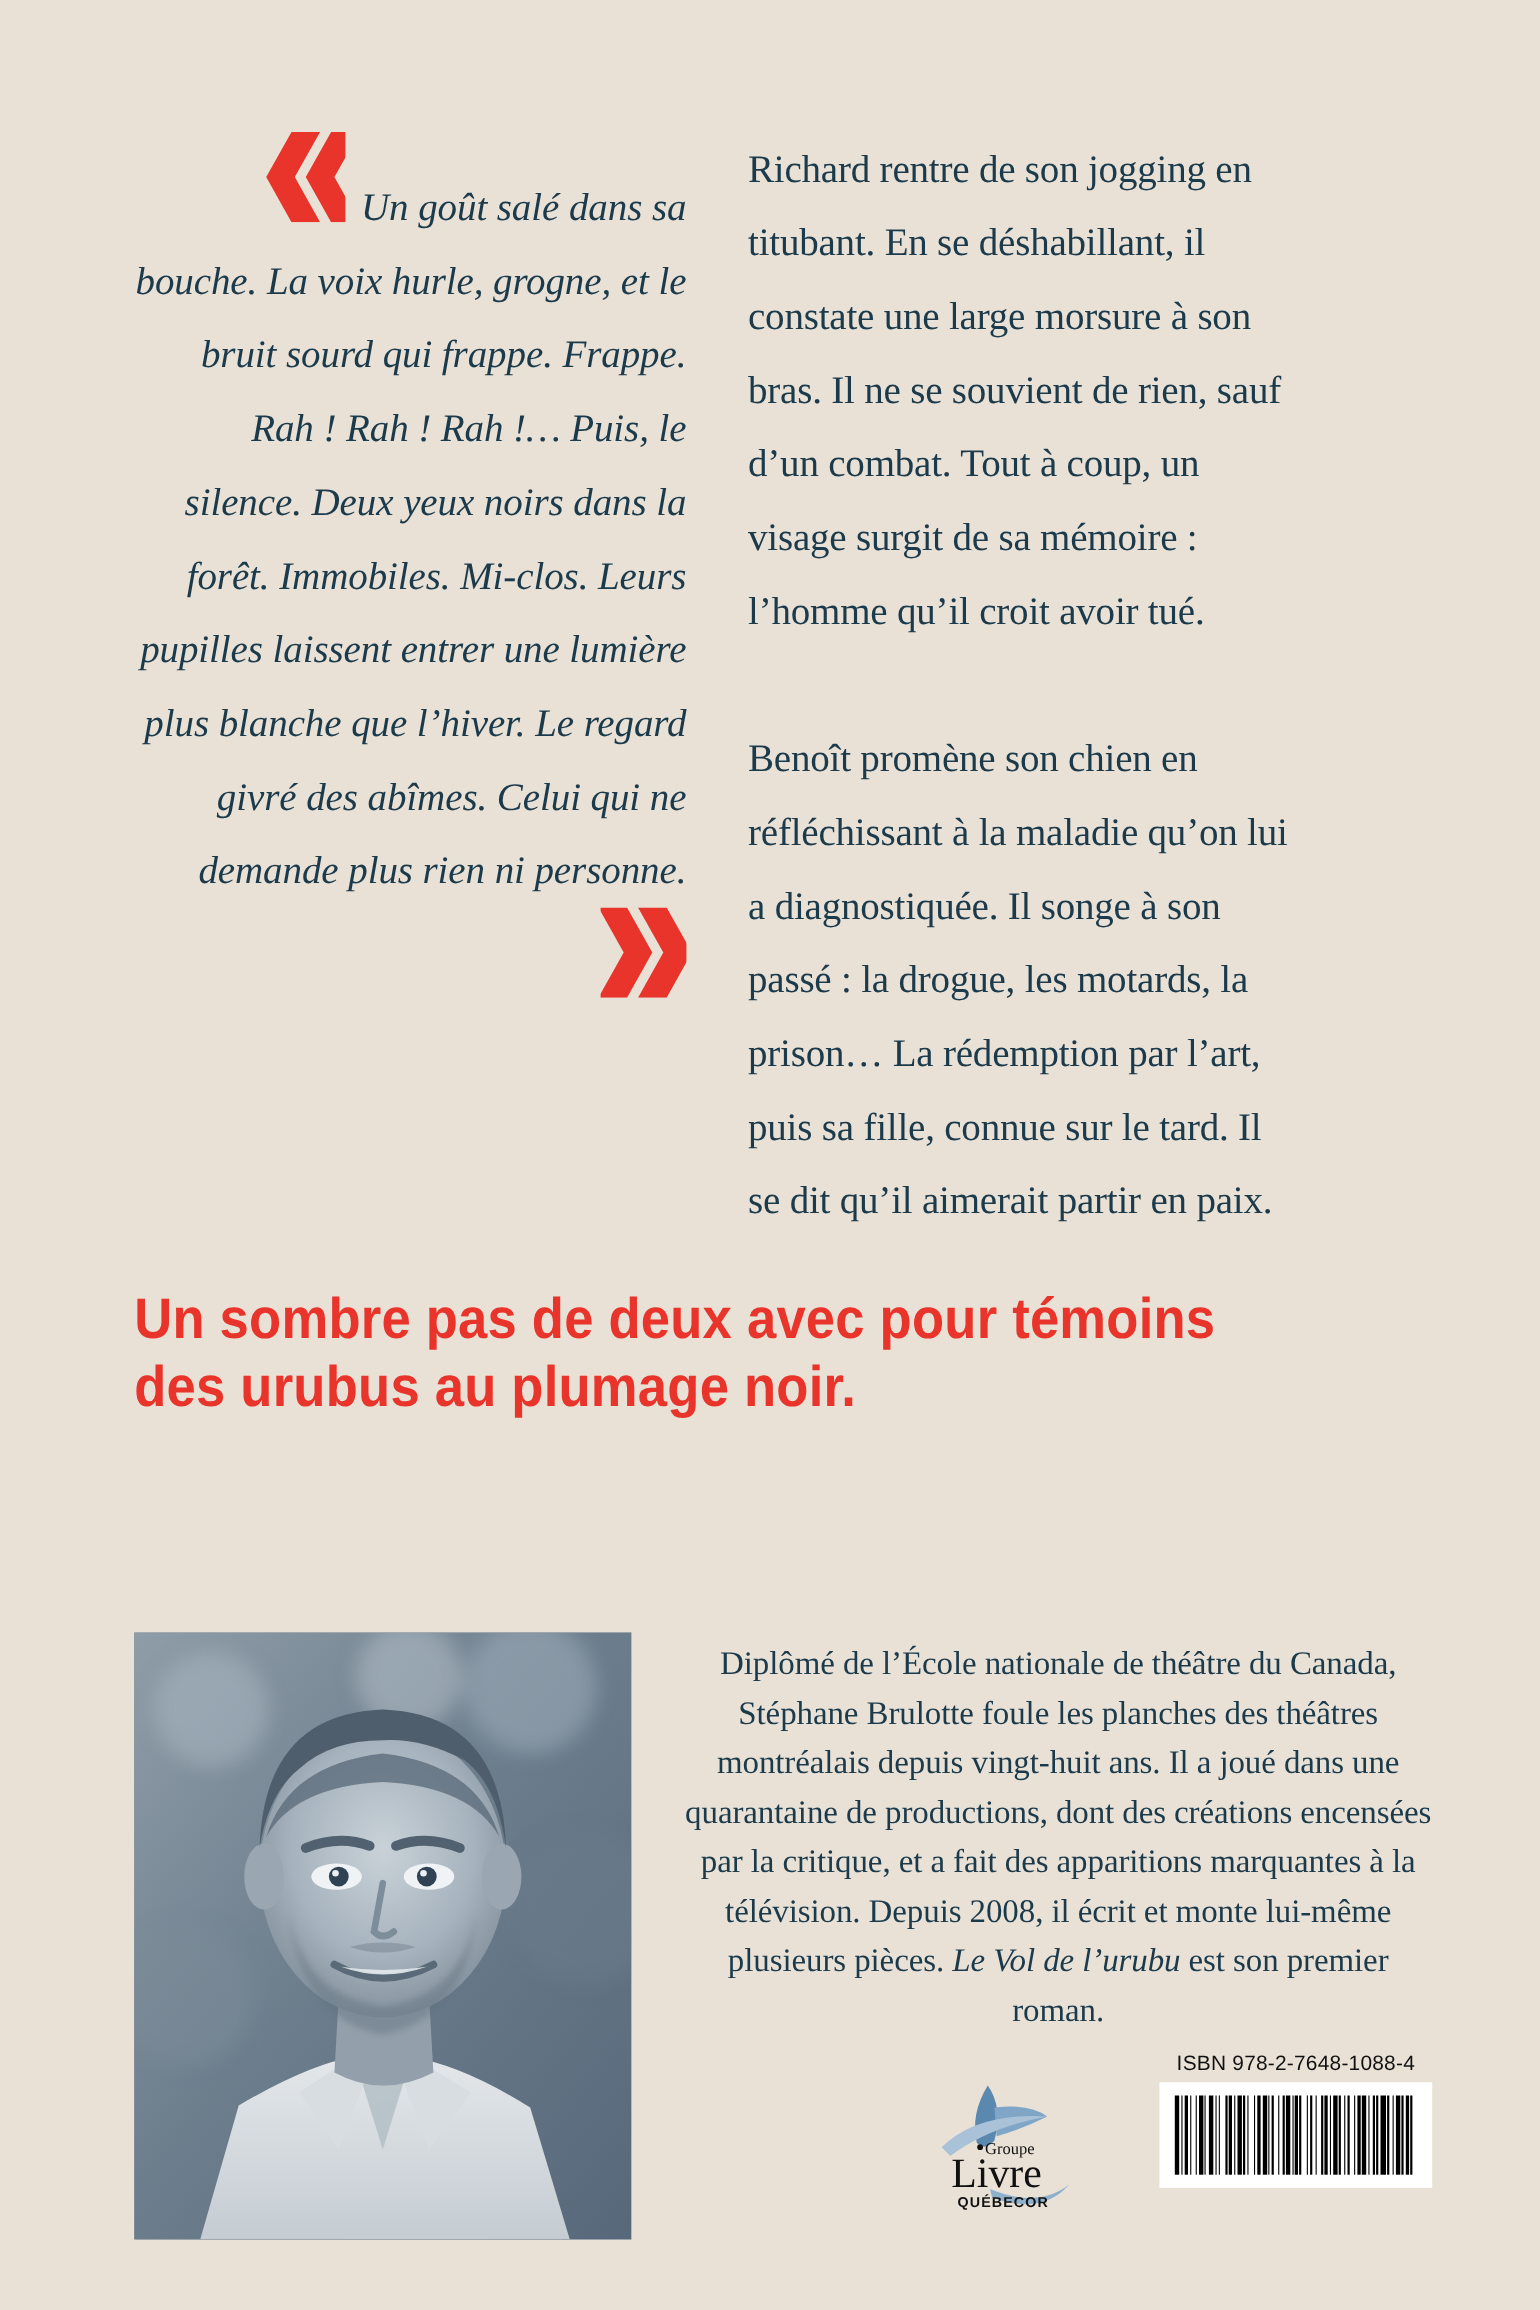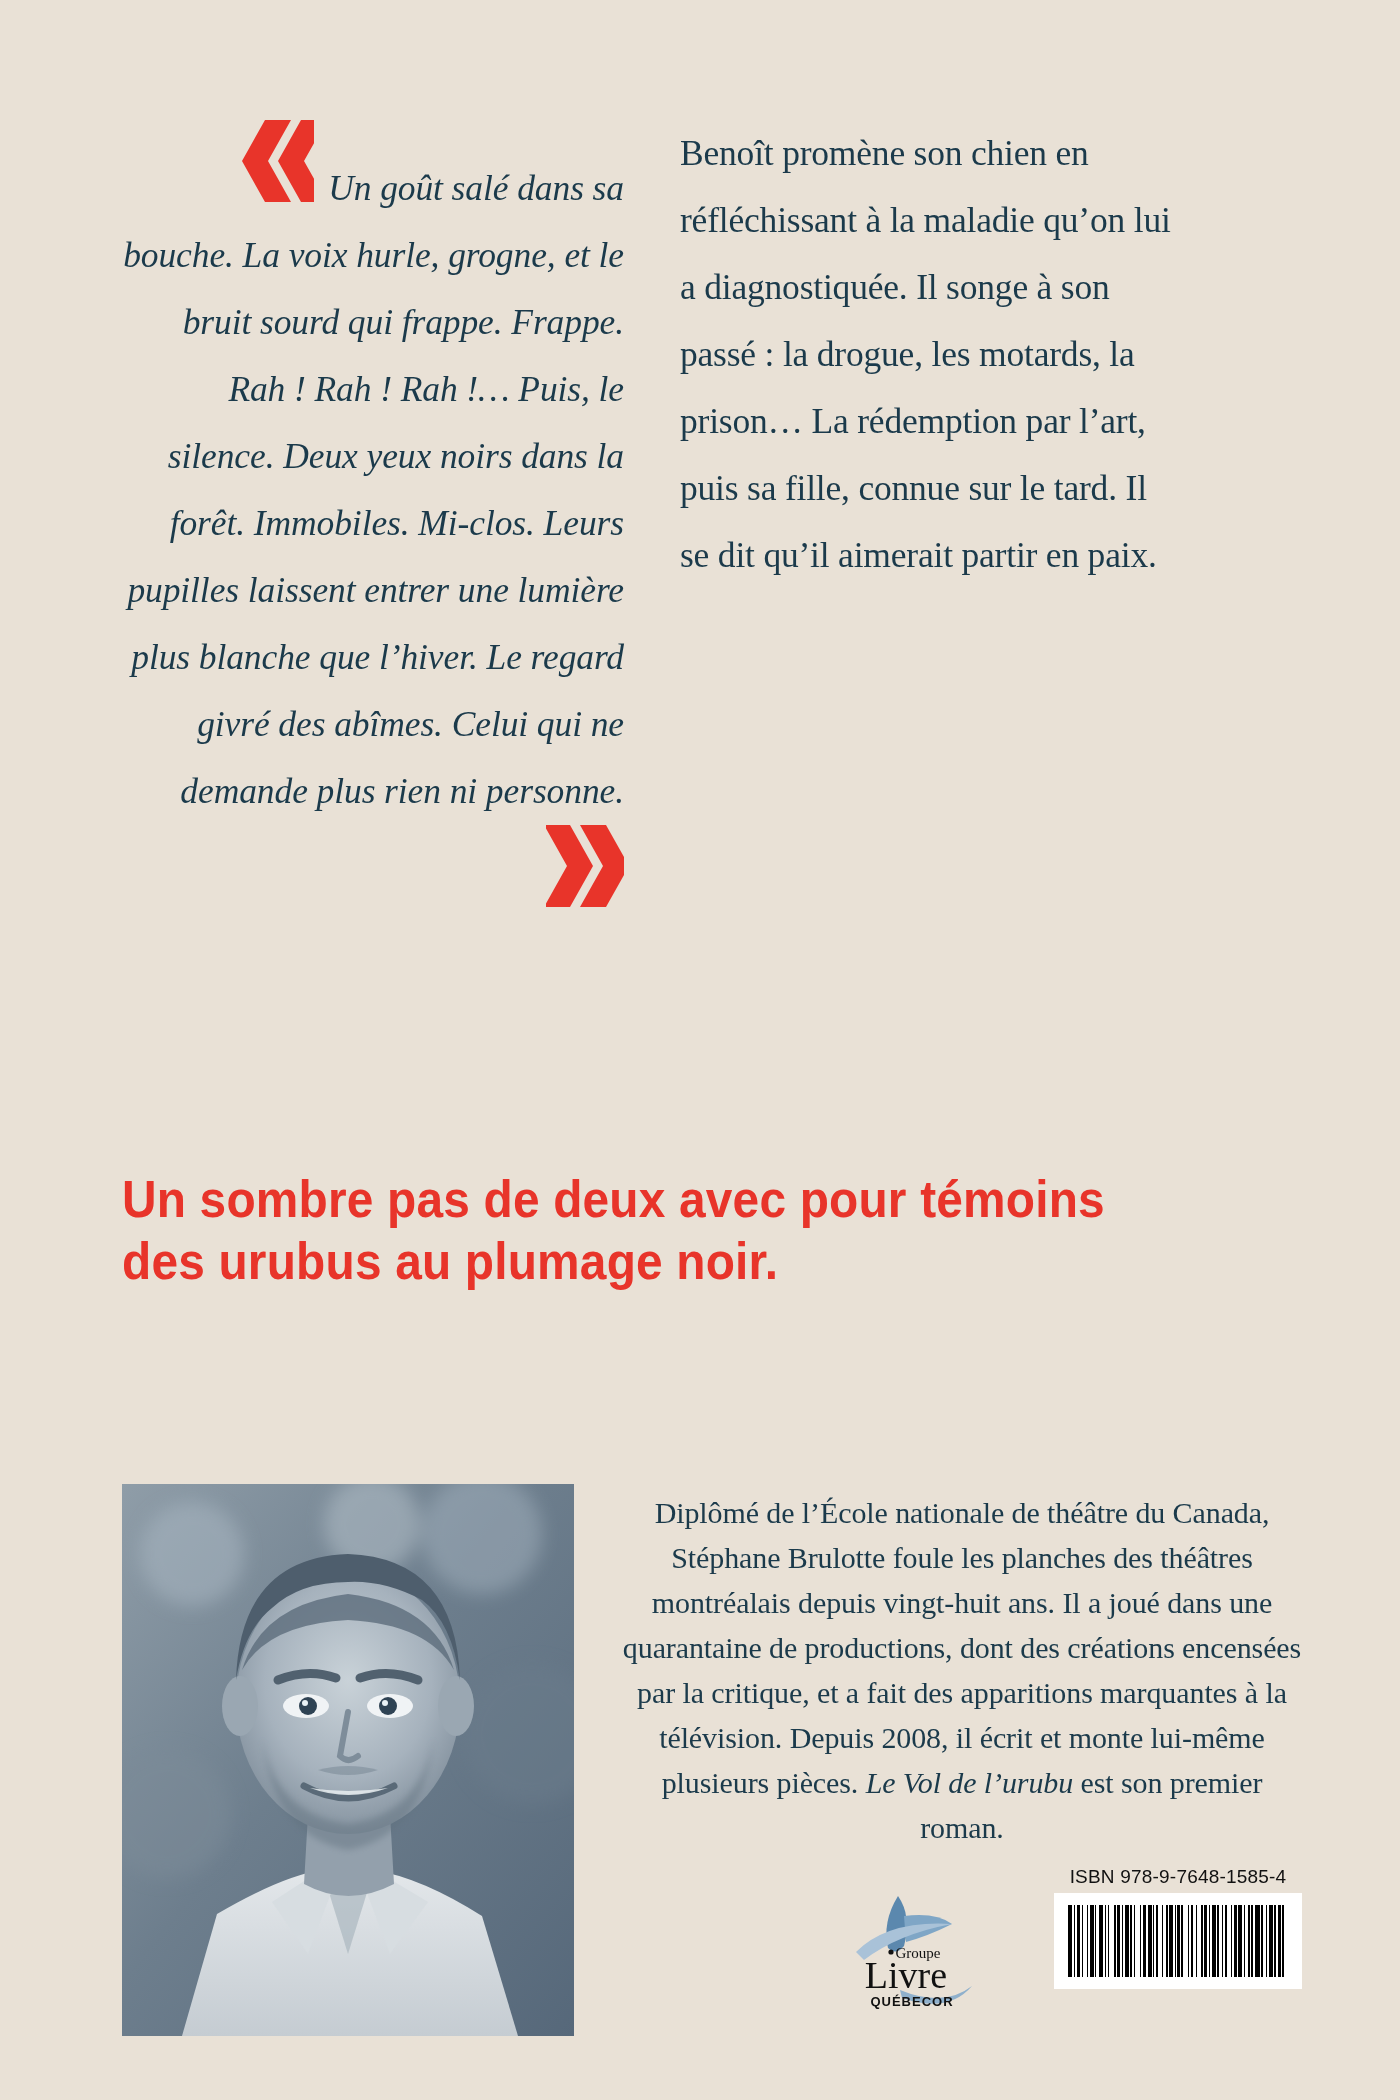--- a/index.html
+++ b/index.html
@@ -163,20 +163,21 @@
       <p class="quote-text"><span class="qmark"><svg width="78" height="82" viewBox="0 0 78 82" aria-hidden="true">
               <path d="M33 0 L33 0 L10 41 L33 82 L7 82 L-16 41 L7 0 Z" fill="#e8342a" transform="translate(22,0)"></path>
               <path d="M33 0 L33 0 L10 41 L33 82 L7 82 L-16 41 L7 0 Z" fill="#e8342a" transform="translate(58,0)"></path>
             </svg></span><span>Un goût salé dans sa bouche. La voix hurle, grogne, et le bruit sourd qui frappe. Frappe. Rah ! Rah ! Rah !… Puis, le silence. Deux yeux noirs dans la forêt. Immobiles. Mi-clos. Leurs pupilles laissent entrer une lumière plus blanche que l’hiver. Le regard givré des abîmes. Celui qui ne demande plus rien ni personne.</span><span class="qmark-close"><svg width="78" height="82" viewBox="0 0 78 82" aria-hidden="true">
               <path d="M0 0 L26 0 L49 41 L26 82 L0 82 L23 41 Z" fill="#e8342a" transform="translate(-2,0)"></path>
               <path d="M0 0 L26 0 L49 41 L26 82 L0 82 L23 41 Z" fill="#e8342a" transform="translate(34,0)"></path>
             </svg></span></p>
     </div>
 
     <div class="col synopsis">
+      <p>Richard rentre de son jogging en titubant. En se déshabillant, il constate une large morsure à son bras. Il ne se souvient de rien, sauf d’un combat. Tout à coup, un visage surgit de sa mémoire : l’homme qu’il croit avoir tué.</p>
       <p>Benoît promène son chien en réfléchissant à la maladie qu’on lui a diagnostiquée. Il songe à son passé : la drogue, les motards, la prison… La rédemption par l’art, puis sa fille, connue sur le tard. Il se dit qu’il aimerait partir en paix.</p>
     </div>
 
   </div>
 
   <div class="tagline">
     <span>Un sombre pas de deux avec pour témoins</span>
     <span>des urubus au plumage noir.</span>
   </div>
 
@@ -267,21 +268,21 @@
         <path d="M60 100 Q104 118 132 96 Q108 124 62 108 Z" fill="#8fb0cc"></path>
 
         <circle cx="51" cy="62" r="2.6" fill="#111"></circle>
         <text x="78" y="68" font-family="'Liberation Serif', serif" font-size="15" fill="#111" text-anchor="middle">Groupe</text>
         <text x="66" y="98" font-family="'Liberation Serif', serif" font-size="38" fill="#111" text-anchor="middle">Livre</text>
         <text x="72" y="116" font-family="'Liberation Sans', sans-serif" font-size="13" font-weight="700" letter-spacing="1" fill="#111" text-anchor="middle">QUÉBECOR</text>
       </svg>
     </div>
 
     <div class="isbn-wrap">
-      <div class="isbn-label">ISBN 978-9-7648-1585-4</div>
+      <div class="isbn-label">ISBN 978-2-7648-1088-4</div>
       <div class="barcode" id="barcode">
           <i style="flex: 4 0 0px; background: rgb(0, 0, 0);"></i>
           <i style="flex: 2 0 0px; background: transparent;"></i>
           <i style="flex: 1 0 0px; background: rgb(0, 0, 0);"></i>
           <i style="flex: 2 0 0px; background: transparent;"></i>
           <i style="flex: 3 0 0px; background: rgb(0, 0, 0);"></i>
           <i style="flex: 2 0 0px; background: transparent;"></i>
           <i style="flex: 1 0 0px; background: rgb(0, 0, 0);"></i>
           <i style="flex: 4 0 0px; background: transparent;"></i>
           <i style="flex: 1 0 0px; background: rgb(0, 0, 0);"></i>

